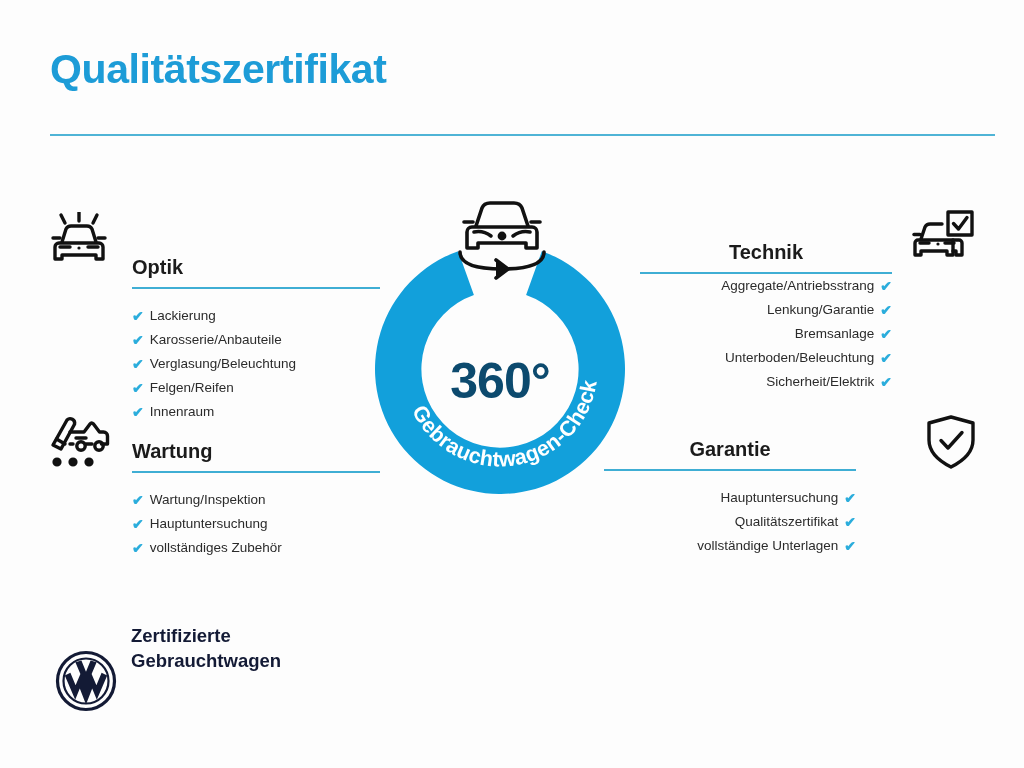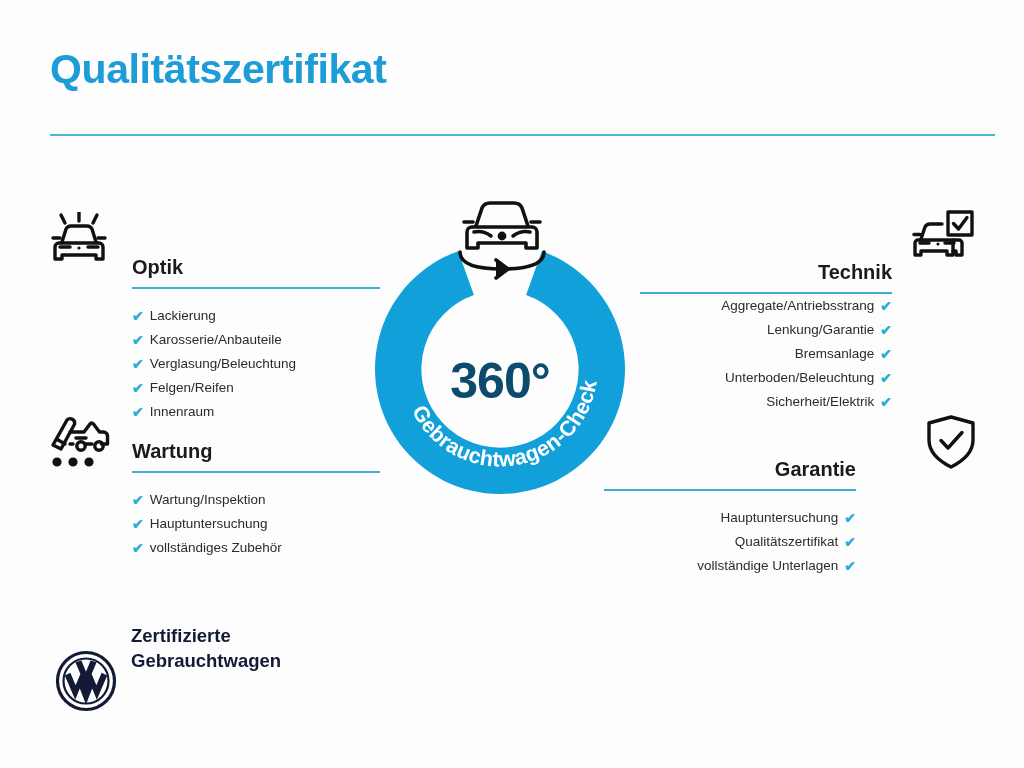--- a/index.html
+++ b/index.html
@@ -85,21 +85,21 @@
     line-height: 1;
     display: inline-block;
   }
 
   
   .sec-left .section-title { text-align: left; }
   .sec-left .feature-list li { justify-content: flex-start; }
   .sec-left .chk { margin-right: 6px; }
 
   
-  .sec-right .section-title { text-align: right; margin-top: 20px; }
+  .sec-right .section-title { text-align: center; }
   .sec-right .feature-list li { justify-content: flex-end; }
   .sec-right .chk { margin-left: 6px; }
 
   
   #sec-optik   { left: 132px; top: 240px; width: 248px; margin-top: 15px; }
   #sec-wartung { left: 132px; top: 439px; width: 248px; }
   #sec-technik { left: 640px; top: 240px; width: 252px; }
   #sec-garantie{ left: 604px; top: 437px; width: 252px; }
   #sec-optik .feature-list   { margin-top: 15px; }
   #sec-wartung .feature-list { margin-top: 15px; }

